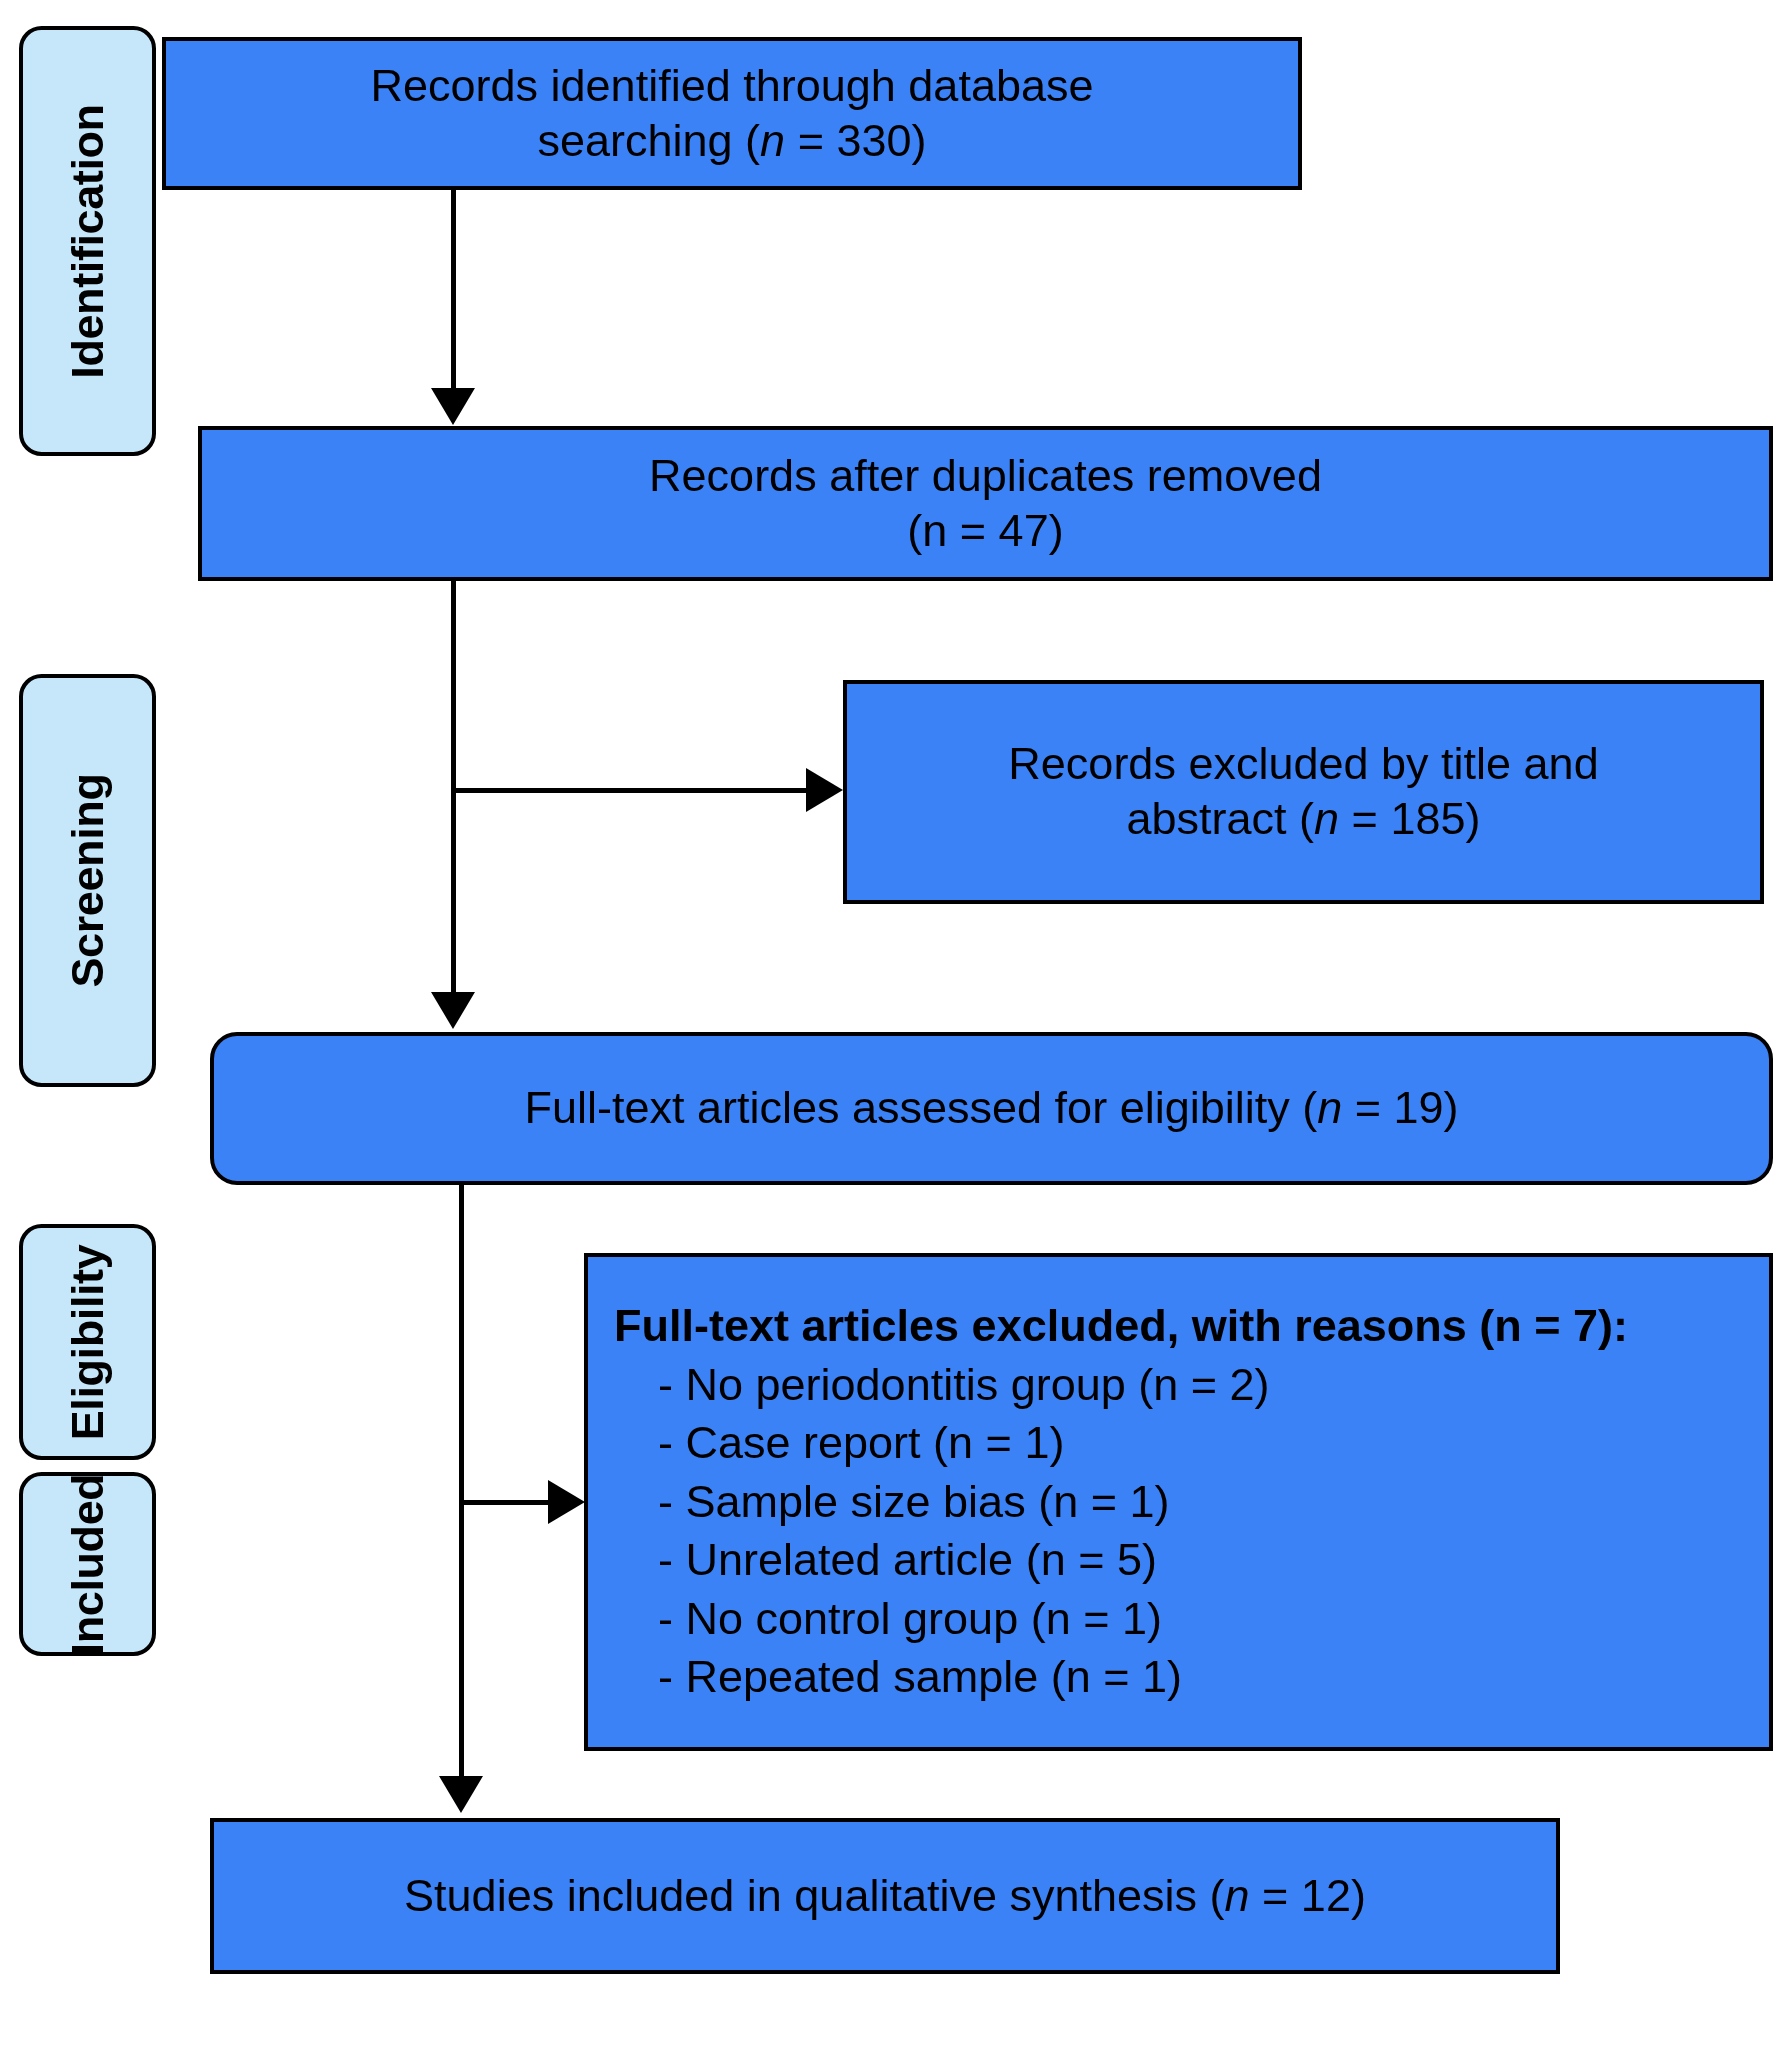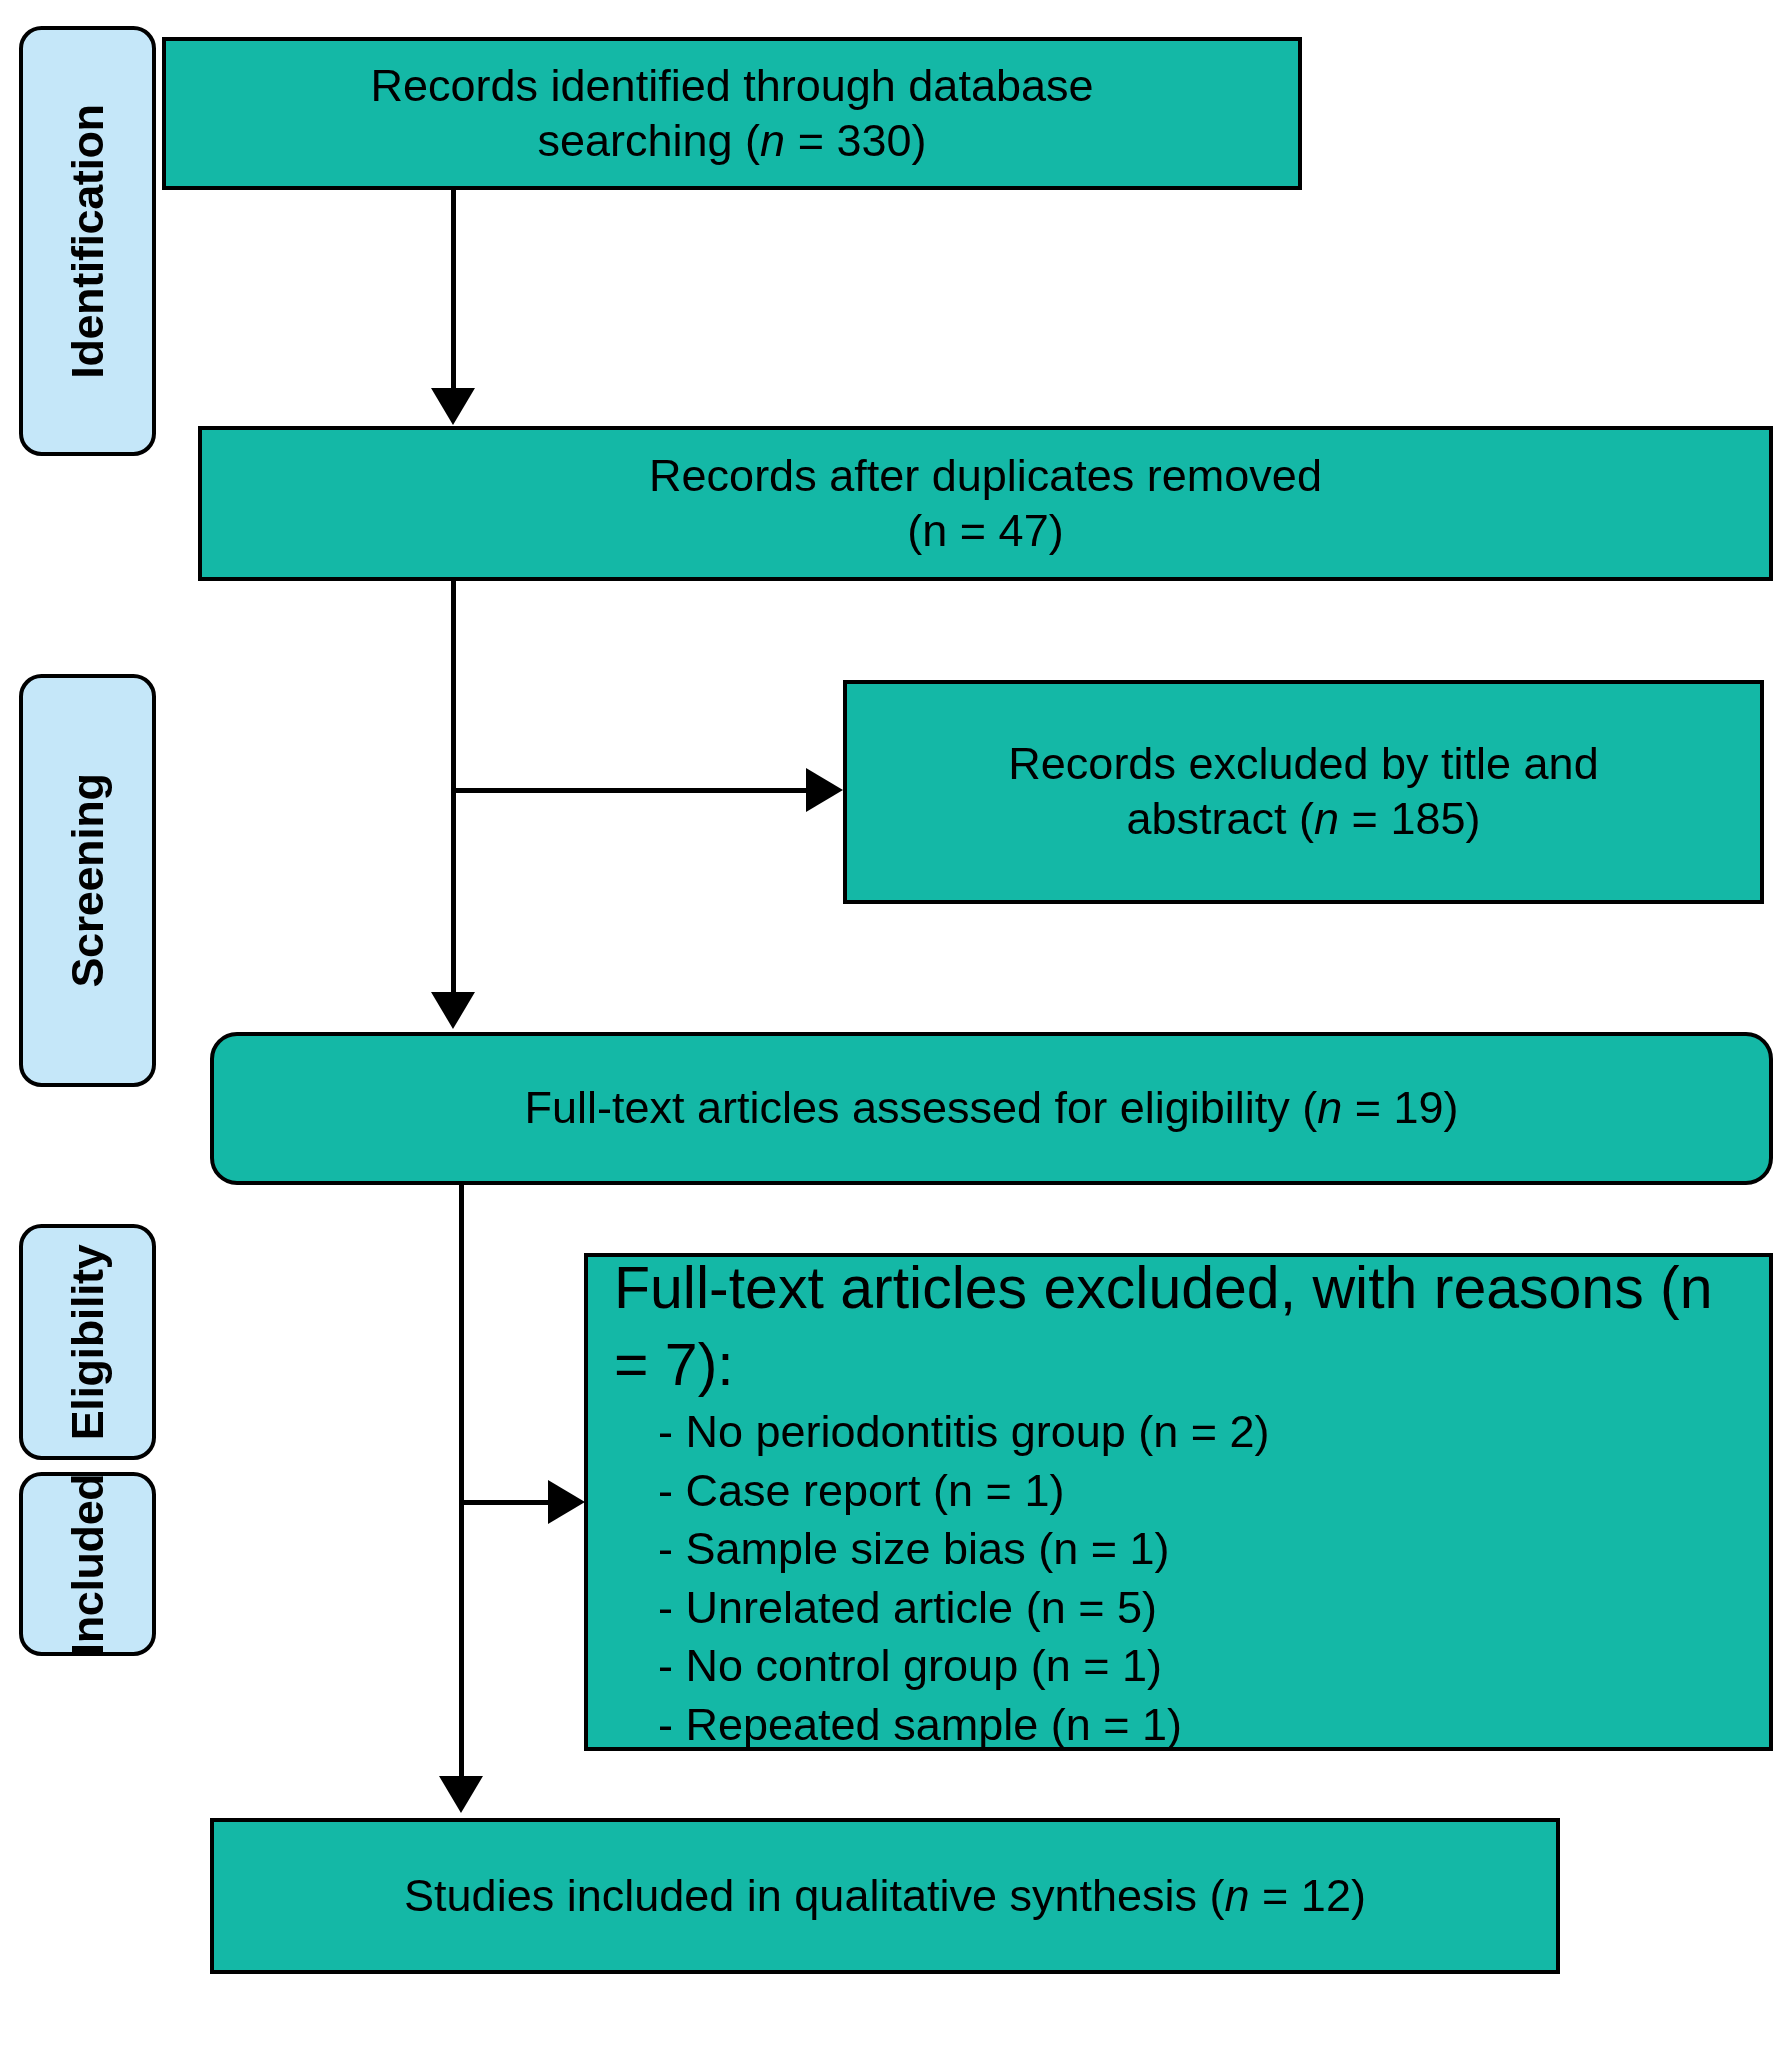--- a/index.html
+++ b/index.html
@@ -28,42 +28,42 @@
     white-space:nowrap;
     font-weight:bold;
     font-size:45px;
     letter-spacing:-0.4px;
     color:#000000;
     line-height:1;
   }
   
   .box{
     position:absolute;
-    background:#14b8a6;
+    background:#3b82f6;
     border:4.3px solid #000000;
     box-sizing:border-box;
     display:flex;
     align-items:center;
     justify-content:center;
     text-align:center;
     color:#000000;
   }
   .box-text{
     font-size:45px;
     line-height:1.22;
     padding:0 19px;
   }
   .box.left-align{
     justify-content:flex-start;
     text-align:left;
   }
   .box.left-align .box-text{
     padding-left:26px;
   }
-  .reason-head{font-size:59px;line-height:1.30;}
+  .reason-head{font-size:45px;line-height:1.30;font-weight:bold;}
   .reason-list{font-size:45px;line-height:1.30;margin-left:44px;}
   em.nvar{font-style:italic;}
   
   .vline{position:absolute;background:#000000;width:5.2px;}
   .hline{position:absolute;background:#000000;height:5.2px;}
   .arrow-down{
     position:absolute;
     width:0;height:0;
     border-left:22.6px solid transparent;
     border-right:22.6px solid transparent;

